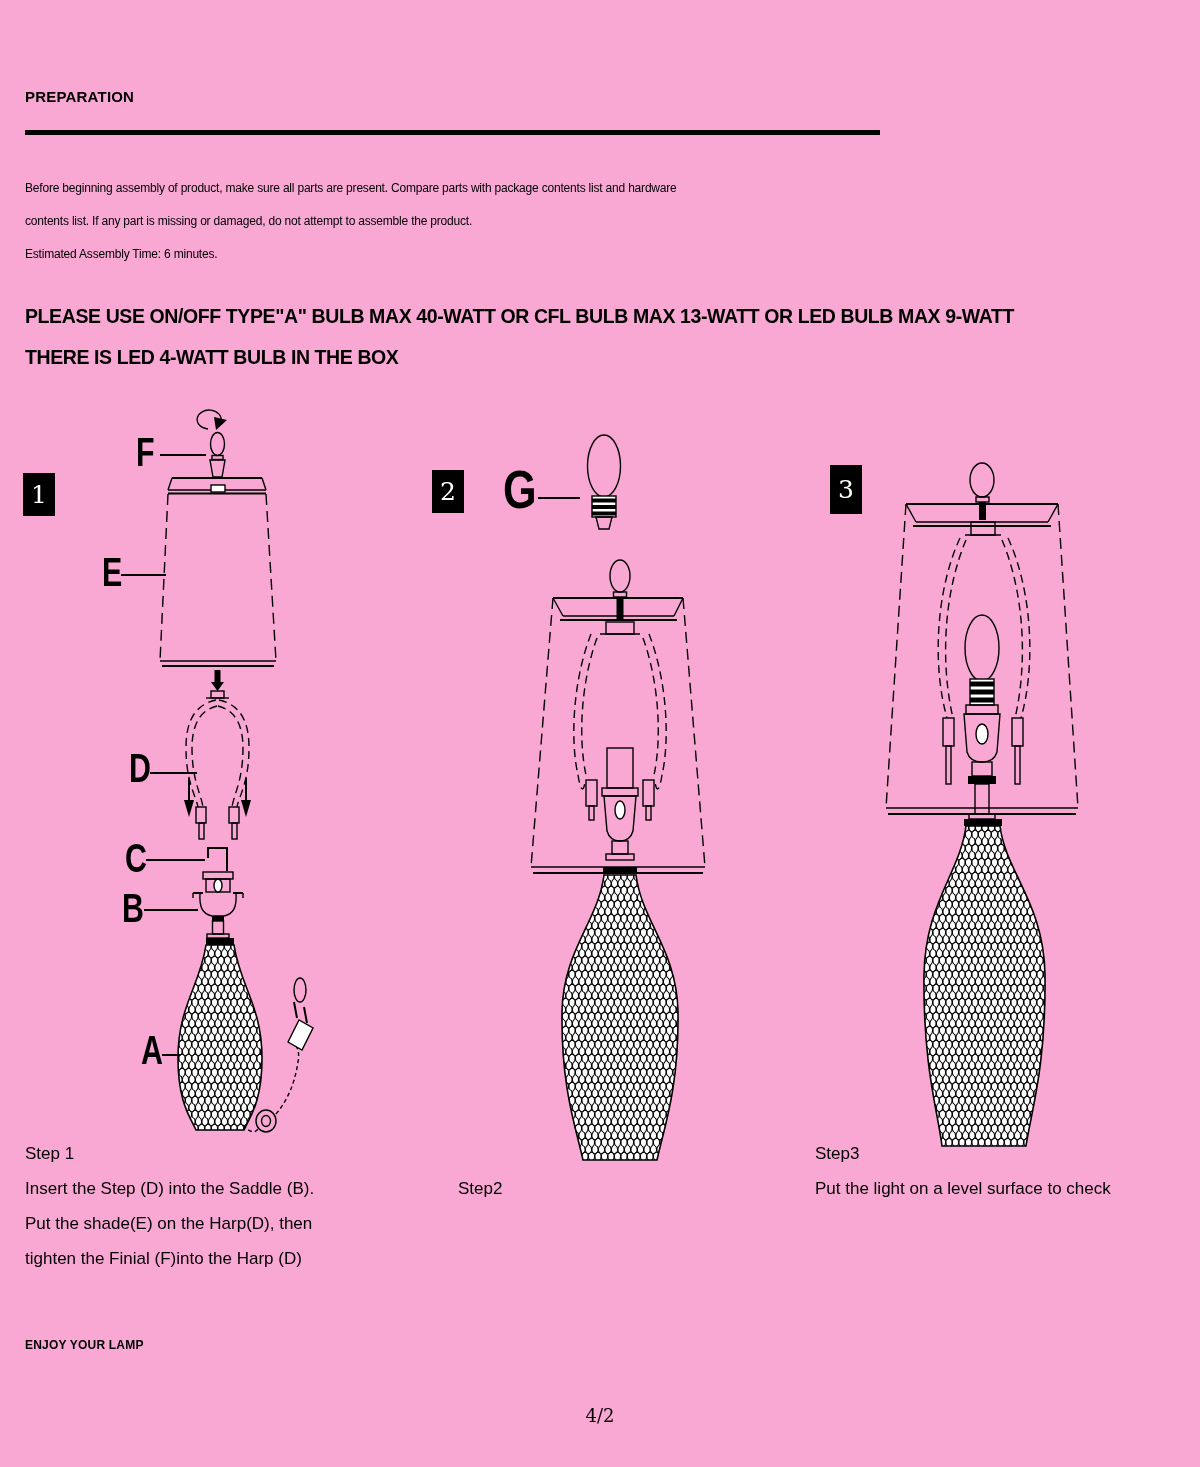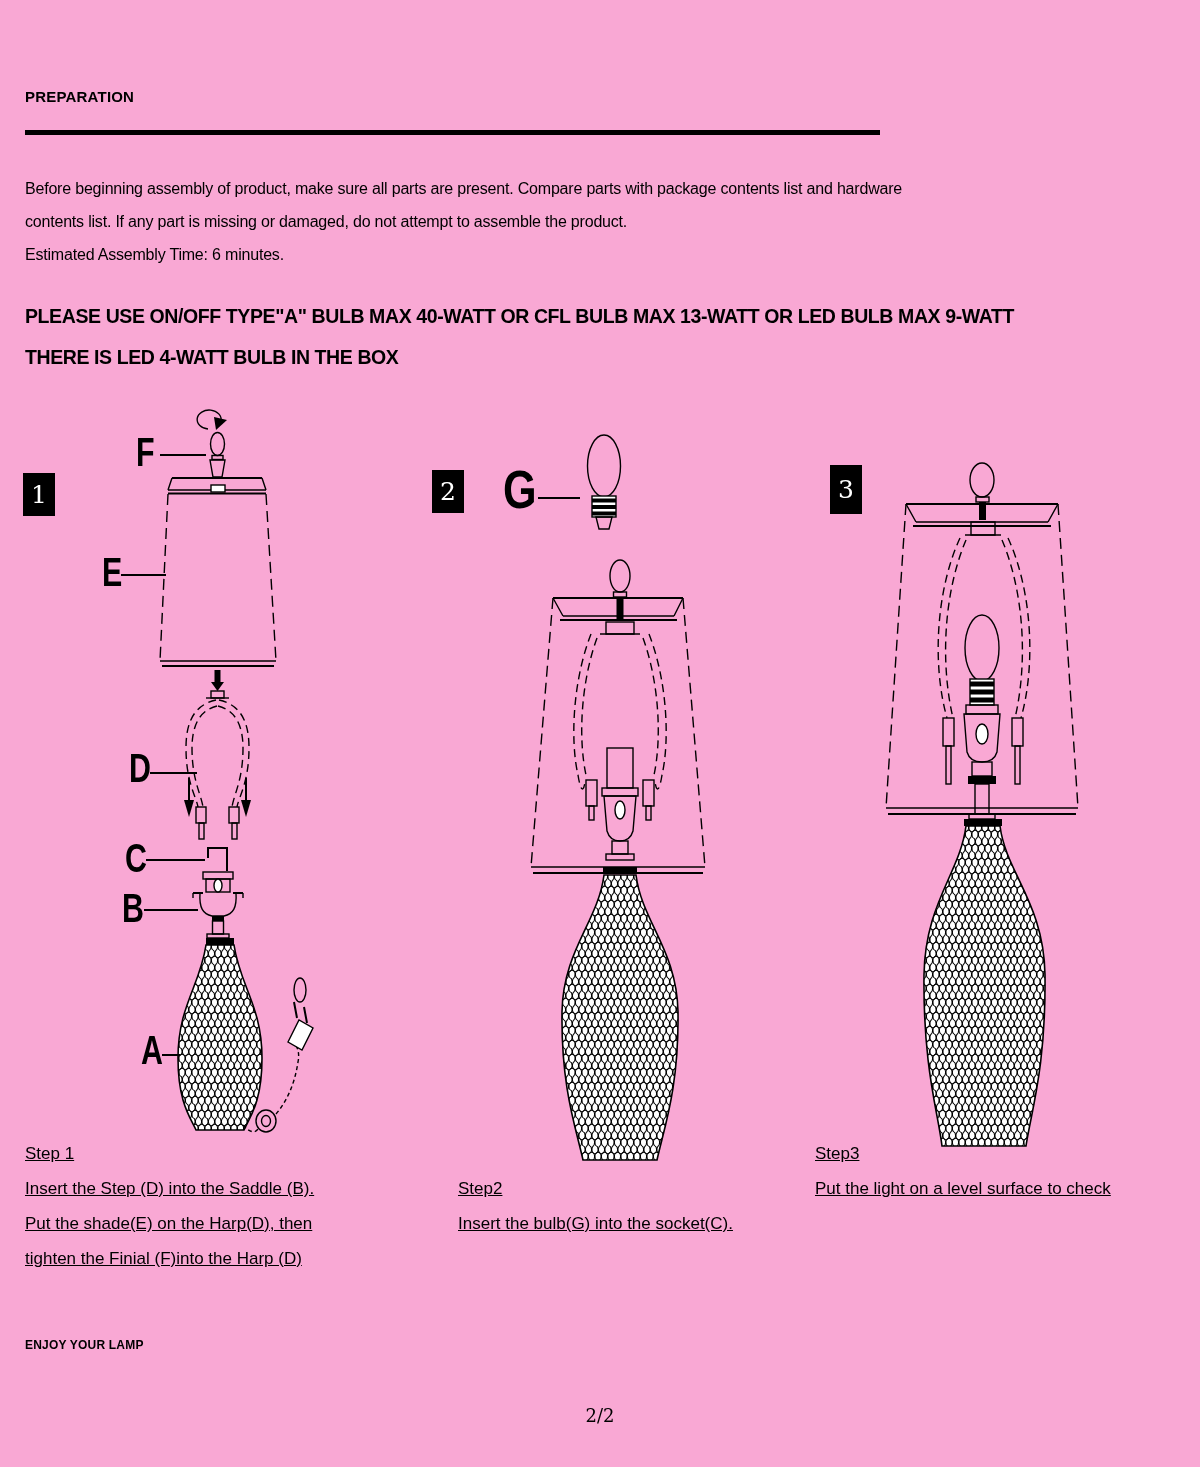--- a/index.html
+++ b/index.html
@@ -10,37 +10,37 @@
   }
   .doc-title {
     position:absolute; left:25px; top:88px;
     font-size:15px; font-weight:bold; letter-spacing:0.2px;
   }
   .title-rule {
     position:absolute; left:25px; top:130px; width:855px; height:5px; background:#000;
   }
   .intro {
     position:absolute; left:25px; top:172px; width:1000px;
-    font-size:16px; line-height:33px; letter-spacing:-0.2px; white-space:nowrap;
+    font-size:12px; line-height:33px; letter-spacing:-0.2px; white-space:nowrap;
   }
   .warning {
     position:absolute; left:25px; top:296px; width:1160px;
     font-size:19.5px; font-weight:bold; line-height:41px; letter-spacing:-0.4px; white-space:nowrap;
   }
   .diagram-svg { position:absolute; left:0; top:390px; }
   .step-box {
     position:absolute; width:32px; height:43px; background:#000; color:#fff;
     font-family:"DejaVu Serif", serif; font-size:25px; text-align:center; line-height:43px;
   }
   .part-label {
     position:absolute; font-size:40px; font-weight:bold; line-height:1;
     transform:scaleX(0.76); transform-origin:left top; letter-spacing:-1px;
   }
   .part-label.big { font-size:54px; transform:scaleX(0.8); }
-  .step-text { position:absolute; font-size:17px; line-height:35px; white-space:nowrap;text-decoration:underline; }
+  .step-text { position:absolute; font-size:17px; line-height:35px; white-space:nowrap; }
   .step-title { font-size:17px; }
   .closing {
     position:absolute; left:25px; top:1338px; font-size:12px; font-weight:bold; letter-spacing:0.2px;
   }
   .page-number {
     position:absolute; left:560px; top:1405px; width:80px; text-align:center;
     font-family:"DejaVu Serif", serif; font-size:18px;
   }
   .ln { fill:none; stroke:#000; stroke-width:1.4px; }
   .lnt { fill:none; stroke:#000; stroke-width:2px; }
@@ -266,24 +266,23 @@
 
   <div class="step-text" style="left:25px; top:1136px;">
     <div class="step-title">Step 1</div>
     <div>Insert the Step (D) into the Saddle (B).</div>
     <div>Put the shade(E) on the Harp(D), then</div>
     <div>tighten the Finial (F)into the Harp (D)</div>
   </div>
 
   <div class="step-text" style="left:458px; top:1136px;margin-top:35px;">
     <div class="step-title">Step2</div>
-    <div>Insert the bulb(G) into the socket(C).</div>
   </div>
 
   <div class="step-text" style="left:815px; top:1136px;">
     <div class="step-title">Step3</div>
     <div>Put the light on a level surface to check</div>
   </div>
 
   <div class="closing">ENJOY YOUR LAMP</div>
-  <div class="page-number">2/2</div>
+  <div class="page-number">4/2</div>
 
 </div>
 
 </body></html>

